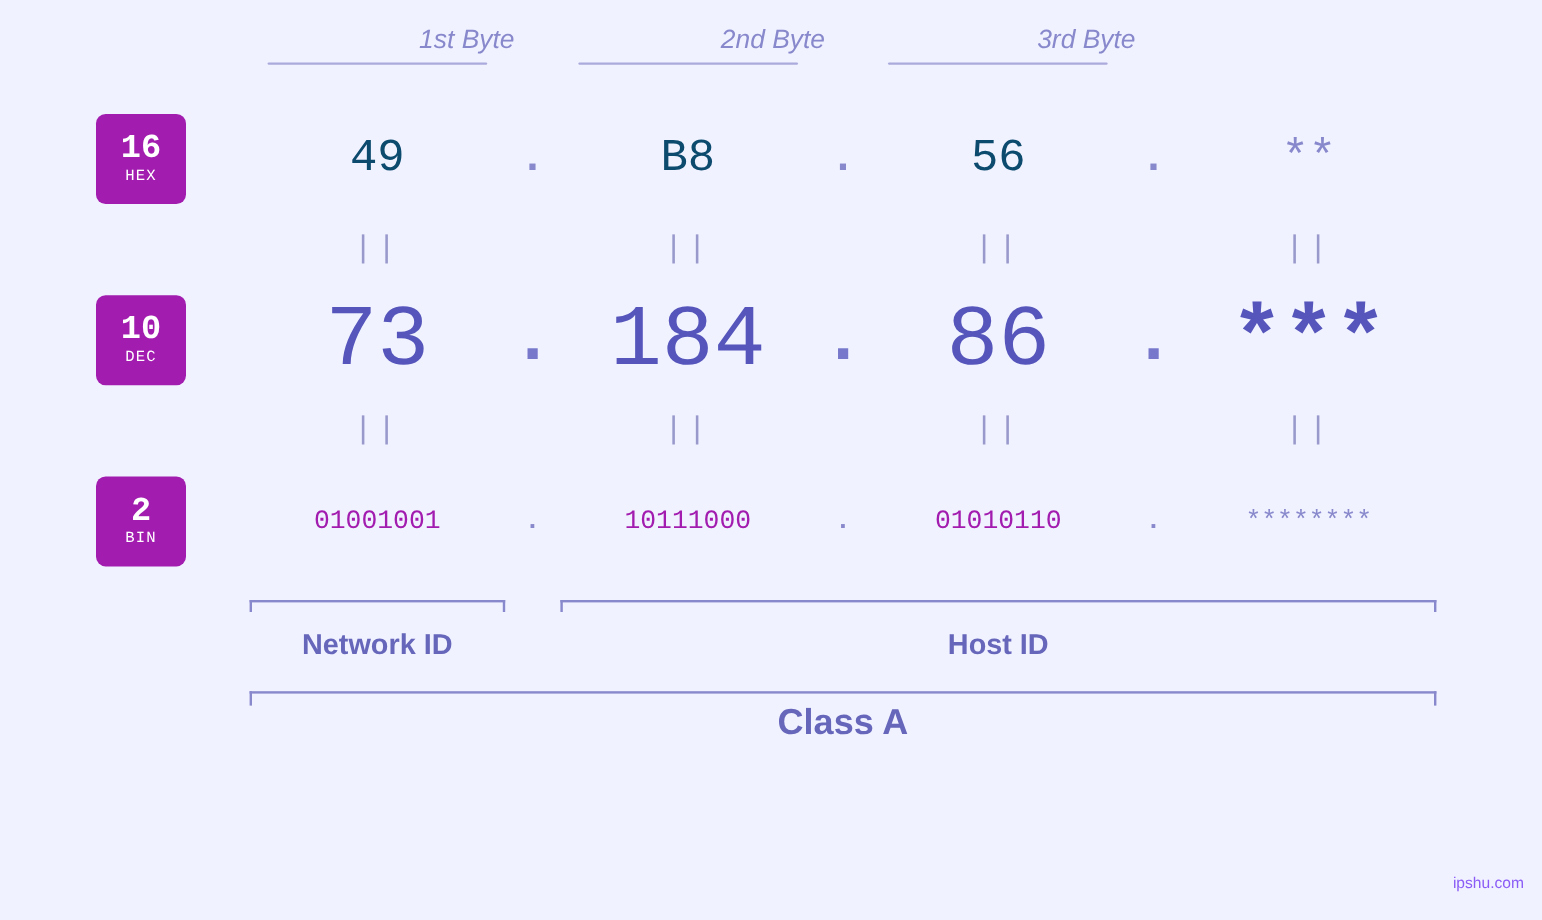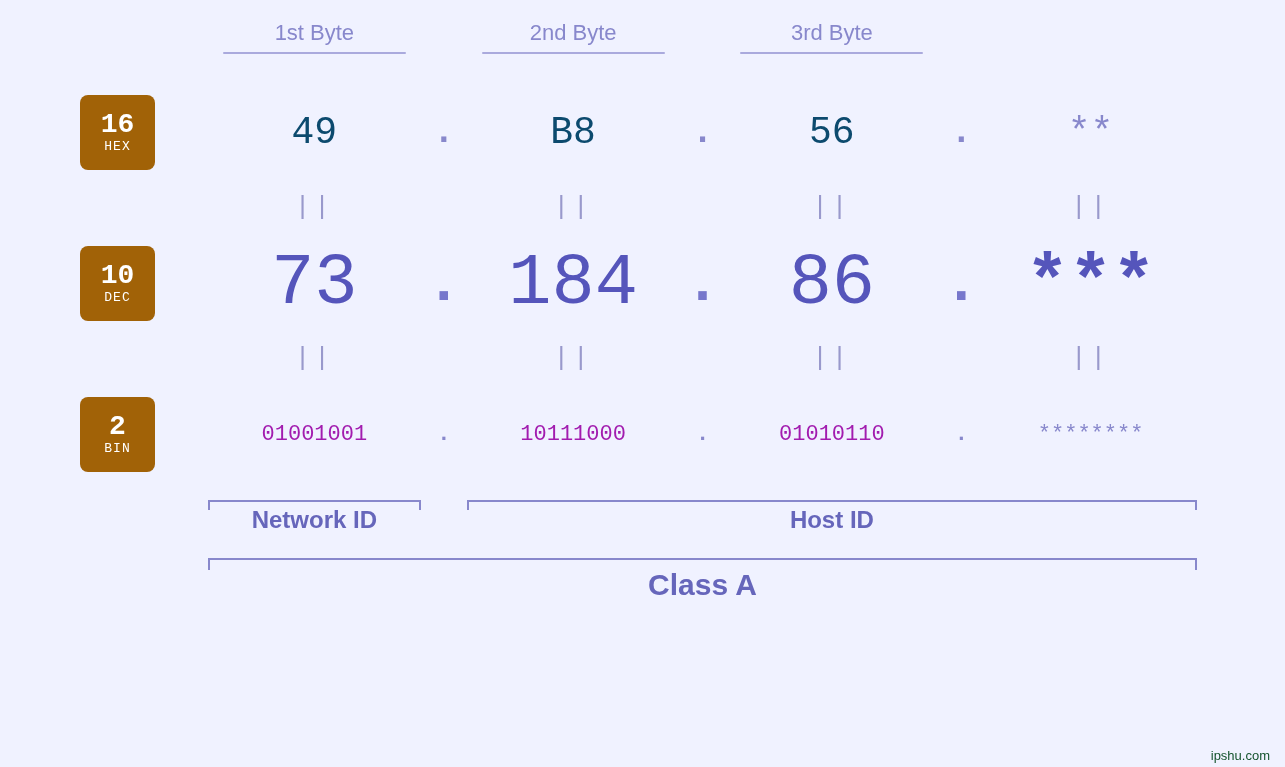--- a/index.html
+++ b/index.html
@@ -16,46 +16,47 @@
     .main-container {
       width: 100%;
       height: 100%;
       display: flex;
       flex-direction: column;
       align-items: center;
       padding: 20px 80px 20px 80px;
     }
 
     .byte-header {
-      text-align: center;
+      text-align: right;
       font-size: 22px;
       color: #8888cc;
       font-family: Arial, sans-serif;
       padding-bottom: 8px;
       position: relative;
+      font-style: italic;
     }
 
     .byte-header::after {
       content: '';
       display: block;
       position: absolute;
       bottom: 0;
       left: 10%;
       width: 80%;
       height: 2px;
       background: #aaaadd;
       border-radius: 1px;
     }
 
     
     .base-badge {
       width: 75px;
       height: 75px;
       border-radius: 8px;
-      background: #a16207;
+      background: #a21caf;
       display: flex;
       flex-direction: column;
       align-items: center;
       justify-content: center;
       color: white;
       margin: 18px 0;
     }
 
     .base-num {
       font-size: 28px;
@@ -153,21 +154,21 @@
       width: 2px;
       background: #8888cc;
     }
 
     .id-label {
       text-align: center;
       font-size: 24px;
       color: #6666bb;
       font-weight: bold;
       font-family: Arial, sans-serif;
-      padding-top: 4px;
+      padding-top: 22px;
     }
 
     .class-bracket-line {
       height: 2px;
       background: #8888cc;
       margin: 0 8px;
       position: relative;
     }
 
     .class-bracket-line::before {
@@ -195,24 +196,24 @@
       color: #6666bb;
       font-weight: bold;
       font-family: Arial, sans-serif;
       padding-top: 8px;
       text-align: center;
     }
 
     
     .watermark {
       position: absolute;
-      bottom: 4px;
+      bottom: 24px;
       right: 15px;
       font-size: 13px;
-      color: #14532d;
+      color: #8b5cf6;
       font-family: Arial, sans-serif;
     }
 
     
     .data-row {
       display: grid;
       grid-template-columns: 120px 1fr 30px 1fr 30px 1fr 30px 1fr;
       width: 100%;
       align-items: center;
       justify-items: center;

